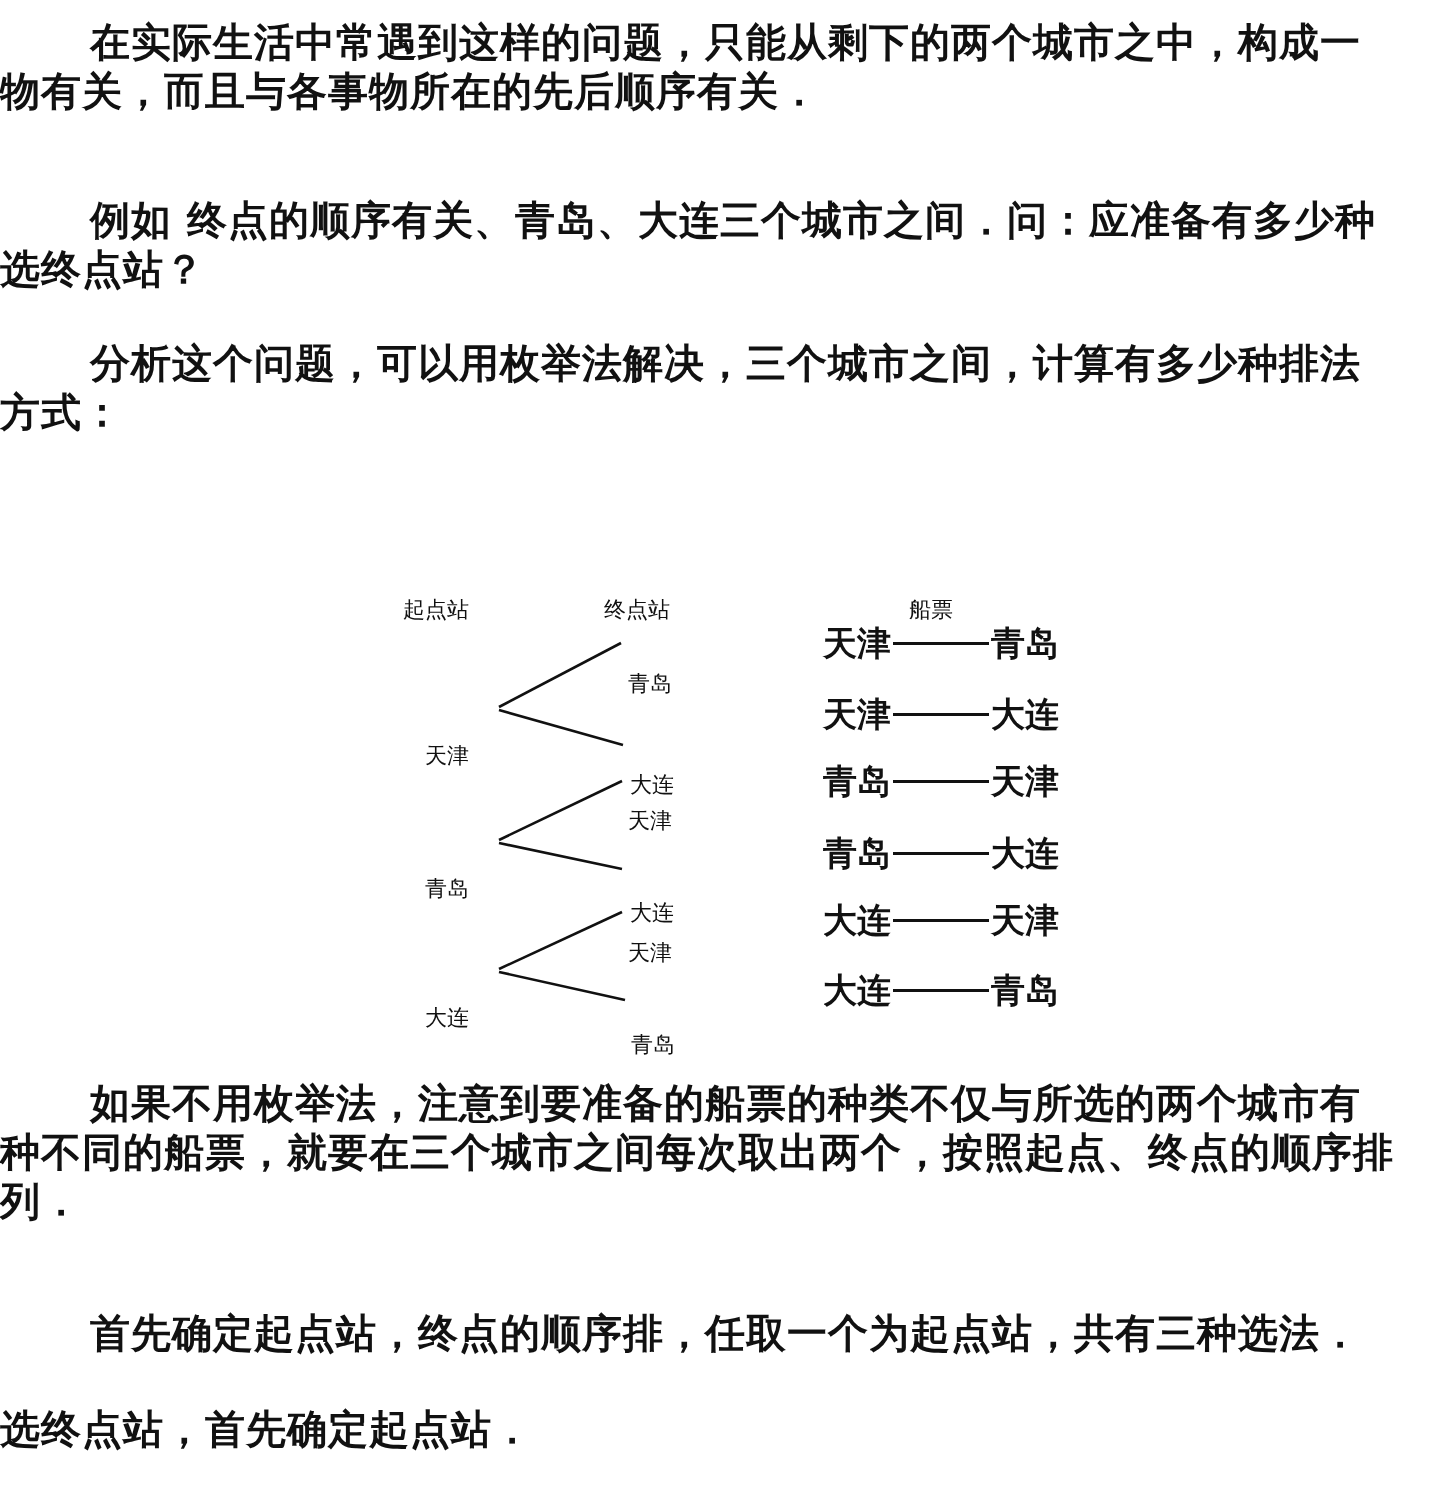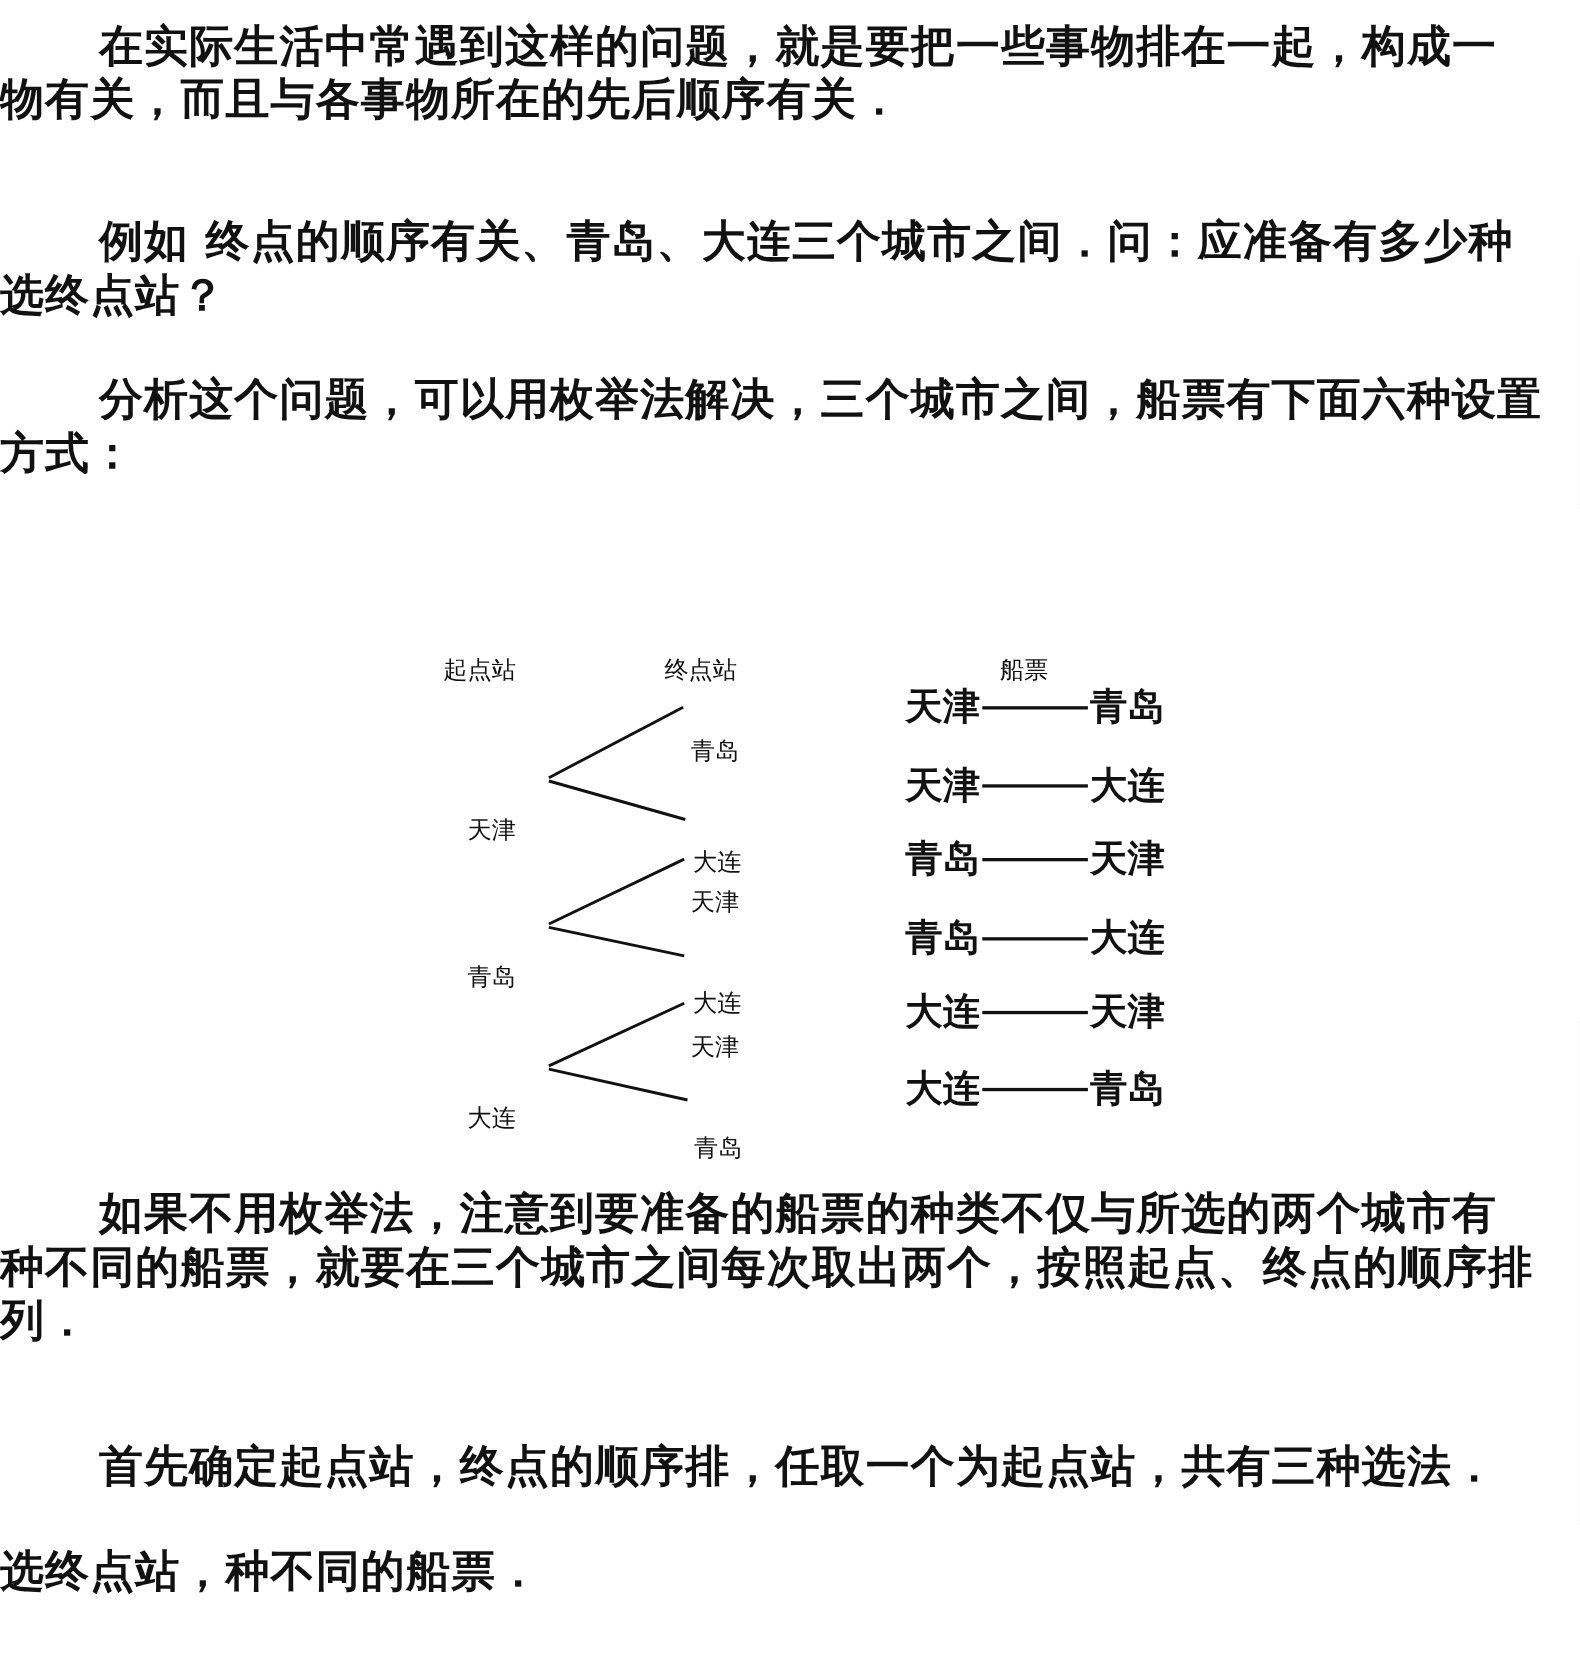--- a/index.html
+++ b/index.html
@@ -91,31 +91,31 @@
     height:1510px;
     pointer-events:none;
   }
 </style>
 </head>
 <body>
 
 <div class="page">
 
   <div class="para" id="para-intro">
-    <div class="line indent">在实际生活中常遇到这样的问题，就是要把一些事物排在一起，构成一</div>
+    <div class="line indent">在实际生活中常遇到这样的问题，只能从剩下的两个城市之中，构成一</div>
     <div class="line">物有关，而且与各事物所在的先后顺序有关．</div>
   </div>
 
   <div class="para" id="para-example">
     <div class="line indent">例如 终点的顺序有关、青岛、大连三个城市之间．问：应准备有多少种</div>
     <div class="line">选终点站？</div>
   </div>
 
   <div class="para" id="para-analysis">
-    <div class="line indent">分析这个问题，可以用枚举法解决，三个城市之间，船票有下面六种设置</div>
+    <div class="line indent">分析这个问题，可以用枚举法解决，三个城市之间，计算有多少种排法</div>
     <div class="line">方式：</div>
   </div>
 
   <div class="diagram-label" id="hdr-start">起点站</div>
   <div class="diagram-label" id="hdr-end">终点站</div>
   <div class="diagram-label" id="hdr-ticket">船票</div>
 
   <svg id="tree-lines" viewBox="0 0 1436 1510" xmlns="http://www.w3.org/2000/svg">
     <line x1="499" y1="707" x2="621" y2="643" stroke="#111111" stroke-width="2.6"></line>
     <line x1="499" y1="710" x2="623" y2="745" stroke="#111111" stroke-width="2.6"></line>
@@ -172,16 +172,16 @@
     <div class="line indent">如果不用枚举法，注意到要准备的船票的种类不仅与所选的两个城市有</div>
     <div class="line">种不同的船票，就要在三个城市之间每次取出两个，按照起点、终点的顺序排</div>
     <div class="line">列．</div>
   </div>
 
   <div class="para" id="para-first-step">
     <div class="line indent">首先确定起点站，终点的顺序排，任取一个为起点站，共有三种选法．</div>
   </div>
 
   <div class="para" id="para-second-step">
-    <div class="line">选终点站，种不同的船票．</div>
+    <div class="line">选终点站，首先确定起点站．</div>
   </div>
 
 </div>
 
 </body></html>

